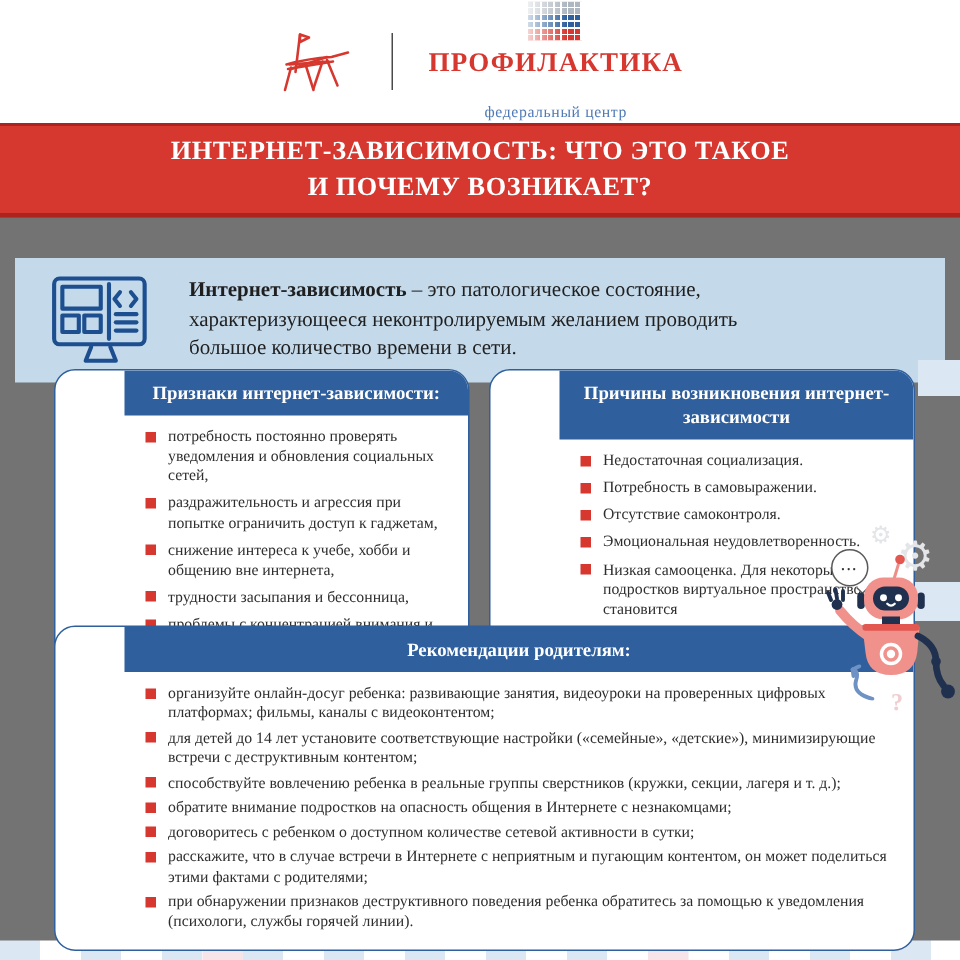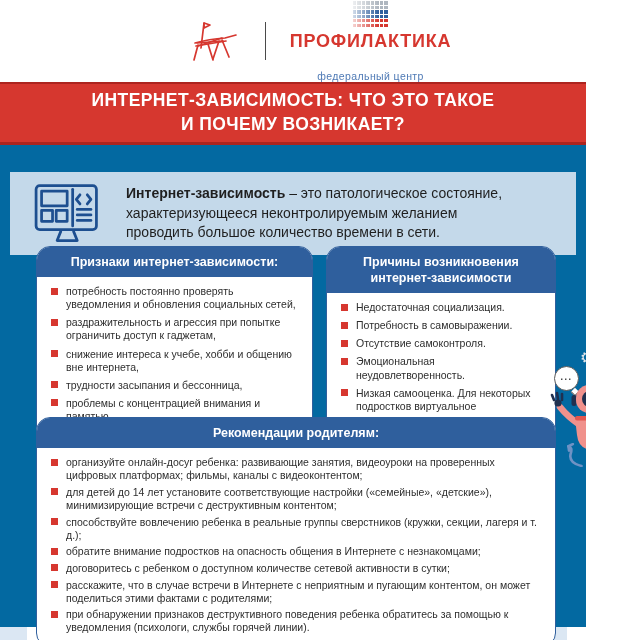--- a/index.html
+++ b/index.html
@@ -1,17 +1,17 @@
 <!DOCTYPE html>
 <html><head>
 <meta charset="utf-8">
 <style>
   html,body{margin:0;padding:0;background:#ffffff;}
-  .poster{position:relative;width:586px;height:640px;background:#0369a1;overflow:hidden;
-          font-family:Liberation Sans, sans-serif;}
+  .poster{position:relative;width:640px;height:640px;background:#737373;overflow:hidden;
+          font-family:Liberation Serif, serif;}
 
   
   .top{position:absolute;top:0;left:0;width:640px;height:82px;background:#fff;
        display:flex;align-items:center;justify-content:center;gap:24px;}
   .logo-divider{width:1px;height:38px;background:#4a4a4a;}
   .brand-block{display:flex;flex-direction:column;align-items:center;}
   .grid-icon{width:36px;height:26px;margin-bottom:4px;
     background:
       repeating-linear-gradient(90deg, rgba(255,255,255,0) 0 3.4px, #fff 3.4px 4.5px),
       repeating-linear-gradient(0deg, rgba(255,255,255,0) 0 3.4px, #fff 3.4px 4.5px),
@@ -30,21 +30,21 @@
   
   .definition{position:absolute;top:150px;left:10px;right:10px;height:83px;background:#c4d9ea;
               display:flex;align-items:center;padding-left:22px;box-sizing:border-box;margin-top:22px;}
   .definition p{margin:0 0 0 20px;width:382px;font-size:14px;line-height:1.42;color:#1f1f1f;}
   .definition .term{font-weight:800;}
 
   
   .columns{position:absolute;top:246px;left:36px;right:30px;display:flex;gap:13px;
            align-items:stretch;z-index:1;}
   .card{background:#fff;border:1.5px solid #2f5f9d;border-radius:14px;overflow:hidden;
-        box-sizing:border-box;}
+        box-sizing:border-box;padding-left:46px;}
   .card-header{background:#2f5f9d;color:#fff;font-weight:700;font-size:12.5px;text-align:center;
                padding:7px 10px;line-height:1.28;}
   .card ul{list-style:none;margin:0;padding:8px 12px 8px 14px;}
   .card li{display:flex;gap:8px;margin-bottom:5px;}
   .bullet{width:7px;height:7px;background:#d6372f;flex:0 0 auto;margin-top:2.5px;}
   .item-text{font-size:10.5px;line-height:1.25;color:#2e2e2e;}
   .card.signs{width:277px;min-height:162px;}
   .card.causes{flex:1;min-height:162px;}
 
   .card.recommendations{position:absolute;top:417px;left:36px;right:30px;z-index:1;}

